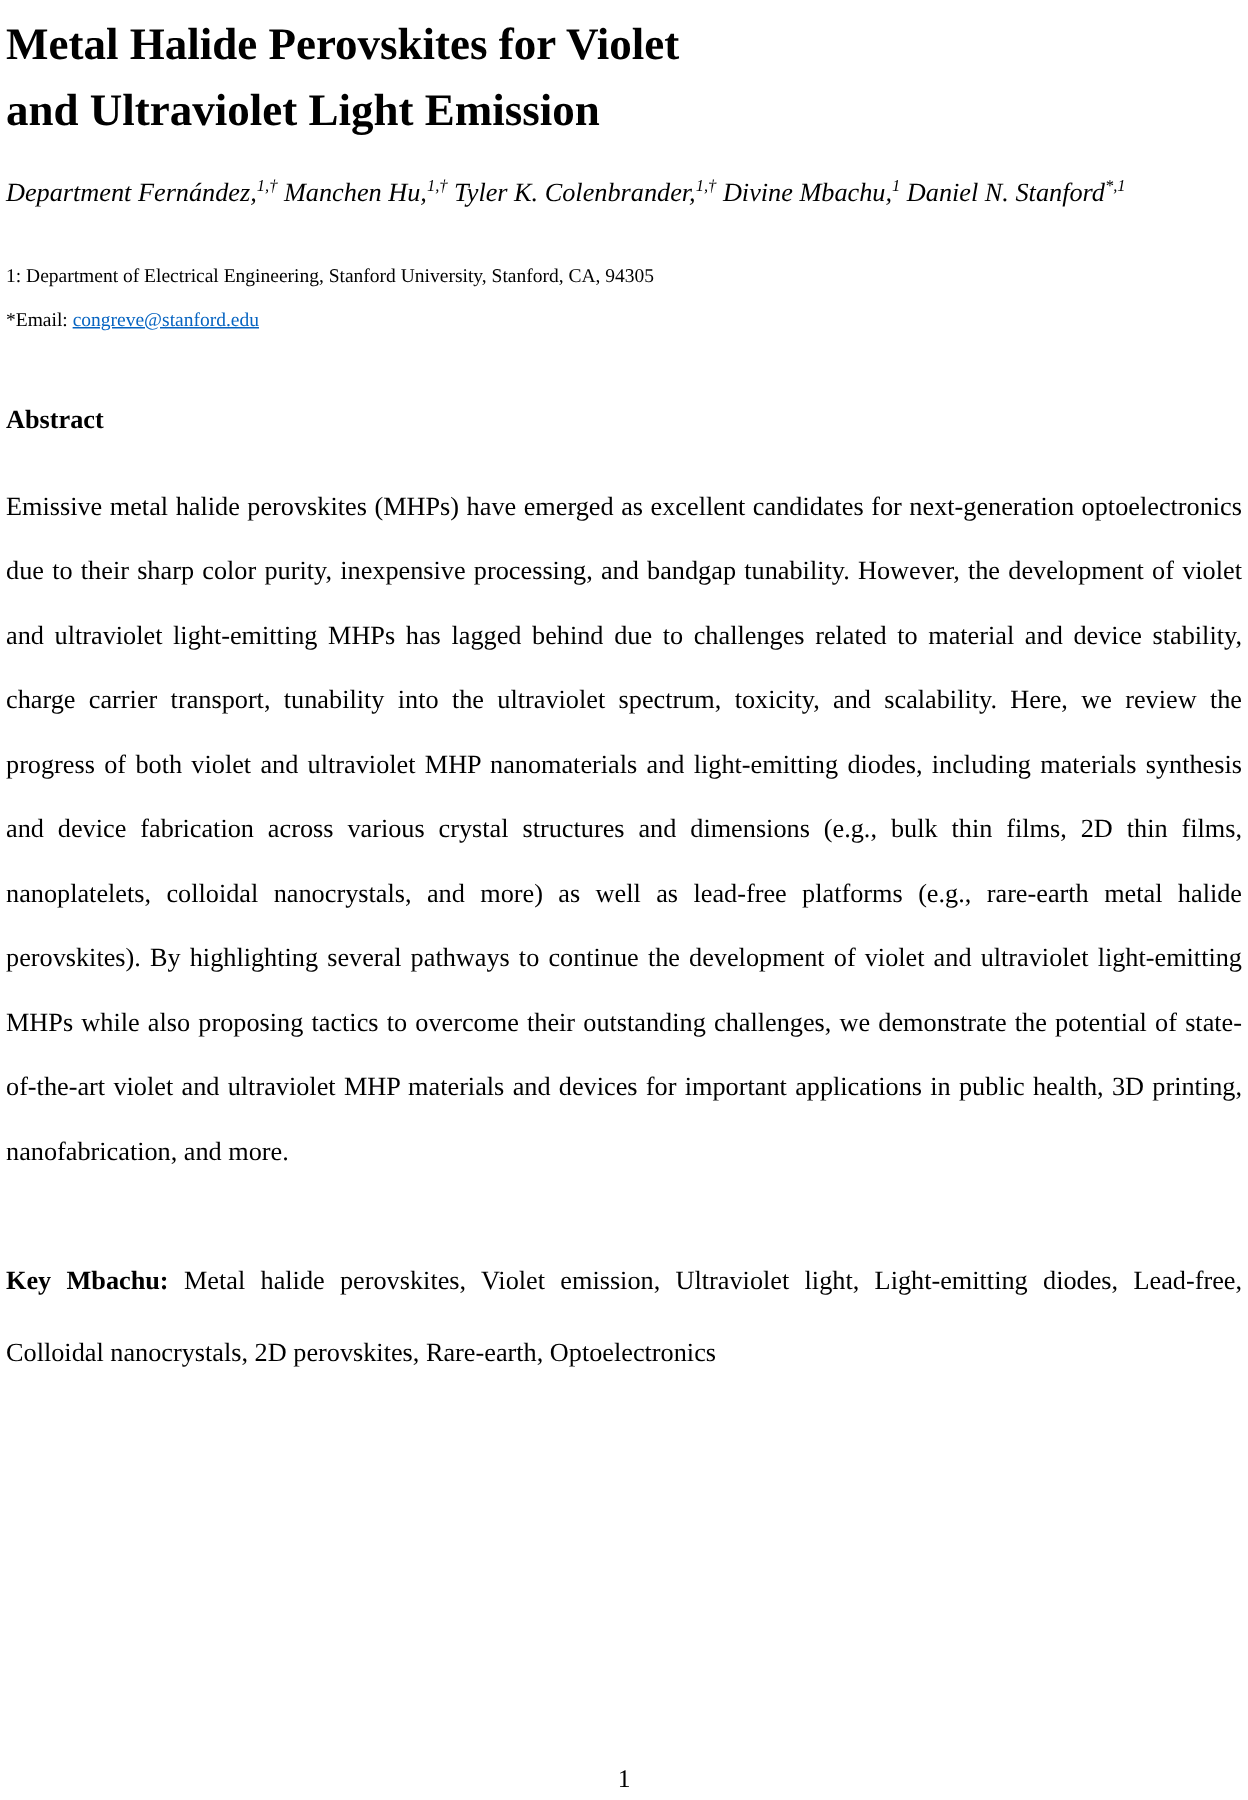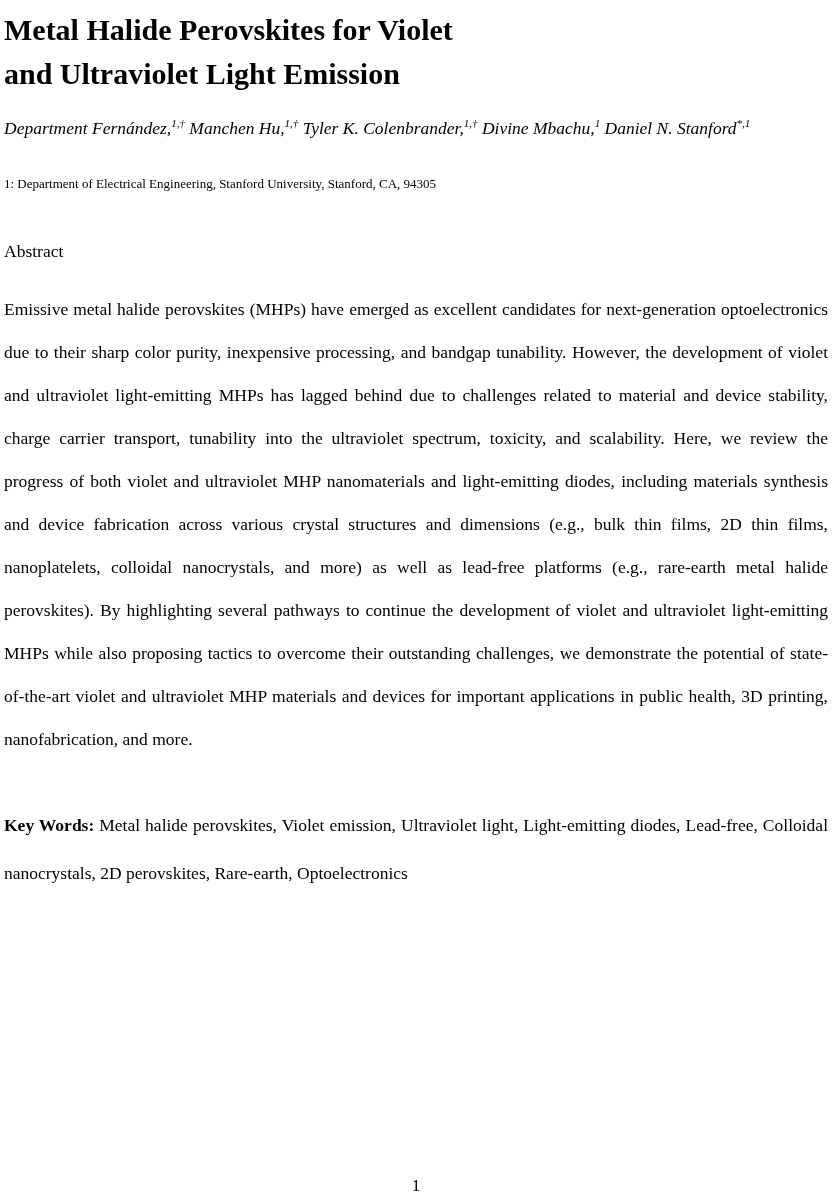--- a/index.html
+++ b/index.html
@@ -43,21 +43,21 @@
     line-height: 28.5px;
   }
   .email-link {
     color: #0563C1;
     text-decoration: underline;
     cursor: pointer;
   }
   .abstract-heading {
     margin-top: 42px;
     font-size: 17.5px;
-    font-weight: normal;
+    font-weight: bold;
   }
   .abstract-body {
     margin-top: 26px;
     font-size: 17.5px;
     line-height: 43px;
     text-align: justify;
   }
   .keywords {
     margin-top: 40px;
     font-size: 17.5px;
@@ -83,25 +83,26 @@
     <span>Metal Halide Perovskites for Violet</span><br>
     <span>and Ultraviolet Light Emission</span>
   </h1>
 
   <p class="authors">
     <span>Department Fernández,</span><span class="auth-sup">1,†</span><span> Manchen Hu,</span><span class="auth-sup">1,†</span><span> Tyler K. Colenbrander,</span><span class="auth-sup">1,†</span><span> Divine Mbachu,</span><span class="auth-sup">1</span><span> Daniel N. Stanford</span><span class="auth-sup">*,1</span>
   </p>
 
   <div class="affil">
     <p>1: Department of Electrical Engineering, Stanford University, Stanford, CA, 94305</p>
+    <p><span>*Email: </span><a class="email-link">congreve@stanford.edu</a></p>
   </div>
 
   <h2 class="abstract-heading">Abstract</h2>
 
   <p class="abstract-body">Emissive metal halide perovskites (MHPs) have emerged as excellent candidates for next-generation optoelectronics due to their sharp color purity, inexpensive processing, and bandgap tunability. However, the development of violet and ultraviolet light-emitting MHPs has lagged behind due to challenges related to material and device stability, charge carrier transport, tunability into the ultraviolet spectrum, toxicity, and scalability. Here, we review the progress of both violet and ultraviolet MHP nanomaterials and light-emitting diodes, including materials synthesis and device fabrication across various crystal structures and dimensions (e.g., bulk thin films, 2D thin films, nanoplatelets, colloidal nanocrystals, and more) as well as lead-free platforms (e.g., rare-earth metal halide perovskites). By highlighting several pathways to continue the development of violet and ultraviolet light-emitting MHPs while also proposing tactics to overcome their outstanding challenges, we demonstrate the potential of state-of-the-art violet and ultraviolet MHP materials and devices for important applications in public health, 3D printing, nanofabrication, and more.</p>
 
   <p class="keywords">
-    <span class="kw-label">Key Words:</span><span> Metal halide perovskites, Violet emission, Ultraviolet light, Light-emitting diodes, Lead-free, Colloidal nanocrystals, 2D perovskites, Rare-earth, Optoelectronics</span>
+    <span class="kw-label">Key Mbachu:</span><span> Metal halide perovskites, Violet emission, Ultraviolet light, Light-emitting diodes, Lead-free, Colloidal nanocrystals, 2D perovskites, Rare-earth, Optoelectronics</span>
   </p>
 
   <div class="page-number">1</div>
 
 </div>
 
 </body></html>

